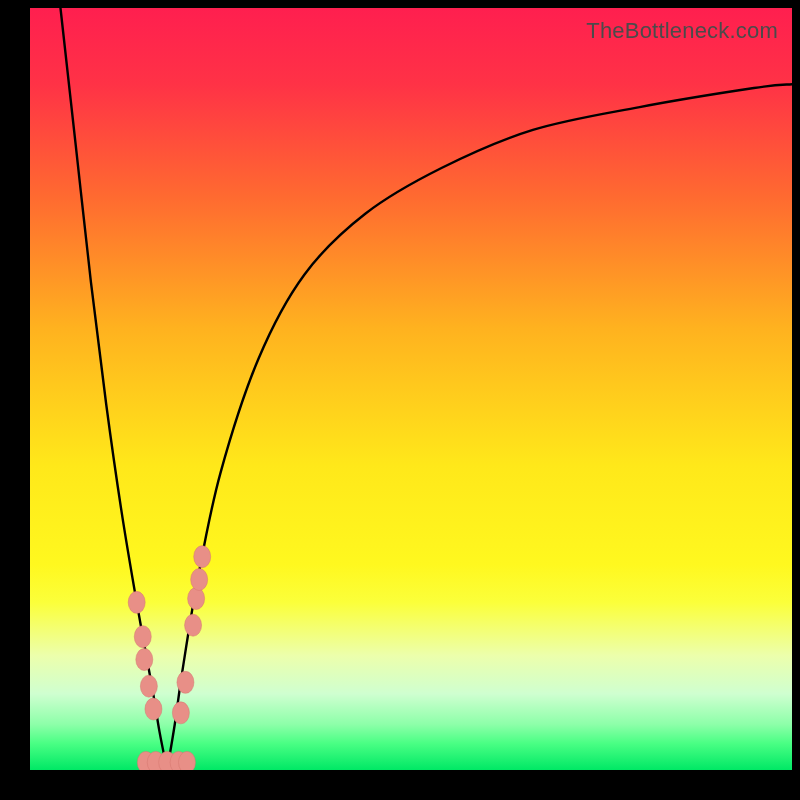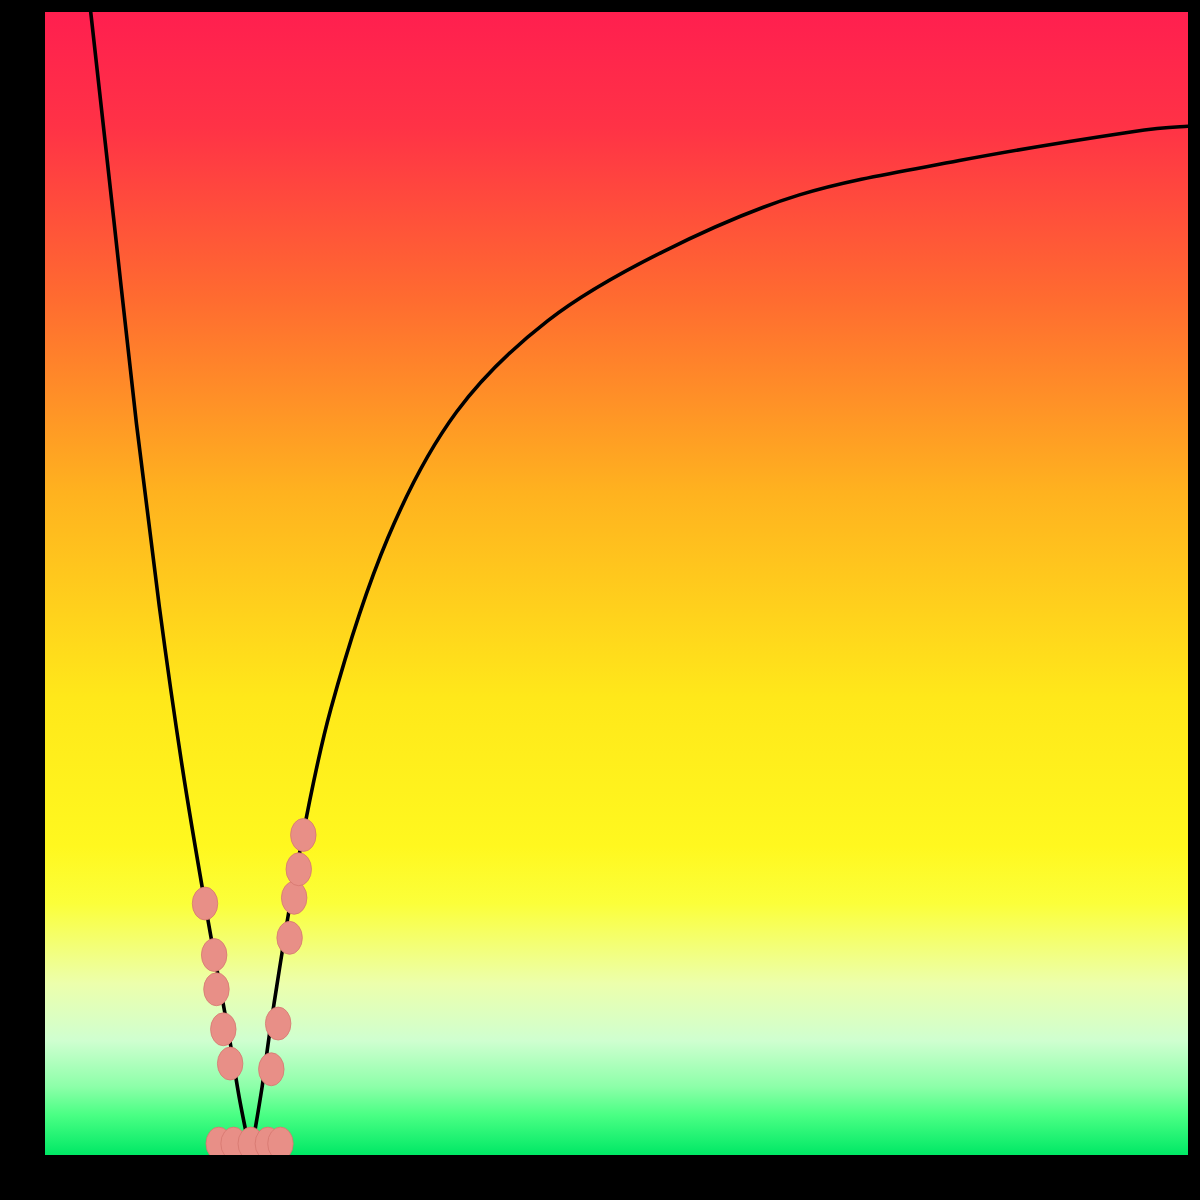--- a/index.html
+++ b/index.html
@@ -74,14 +74,15 @@
           <ellipse cx="148.59" cy="754.38" rx="8.5" ry="11" fill="#e88f87" stroke="#d4766e" stroke-width="0.5"></ellipse>
           <ellipse cx="156.972" cy="754.38" rx="8.5" ry="11" fill="#e88f87" stroke="#d4766e" stroke-width="0.5"></ellipse>
           <ellipse cx="150.876" cy="704.85" rx="8.5" ry="11" fill="#e88f87" stroke="#d4766e" stroke-width="0.5"></ellipse>
           <ellipse cx="155.44799999999998" cy="674.37" rx="8.5" ry="11" fill="#e88f87" stroke="#d4766e" stroke-width="0.5"></ellipse>
           <ellipse cx="163.06799999999998" cy="617.22" rx="8.5" ry="11" fill="#e88f87" stroke="#d4766e" stroke-width="0.5"></ellipse>
           <ellipse cx="166.11599999999999" cy="590.55" rx="8.5" ry="11" fill="#e88f87" stroke="#d4766e" stroke-width="0.5"></ellipse>
           <ellipse cx="169.16400000000002" cy="571.5" rx="8.5" ry="11" fill="#e88f87" stroke="#d4766e" stroke-width="0.5"></ellipse>
           <ellipse cx="172.21200000000002" cy="548.64" rx="8.5" ry="11" fill="#e88f87" stroke="#d4766e" stroke-width="0.5"></ellipse>
         </g>
     </svg>
+    <div class="watermark">TheBottleneck.com</div>
   </div>
 </div>
 
 </body></html>

